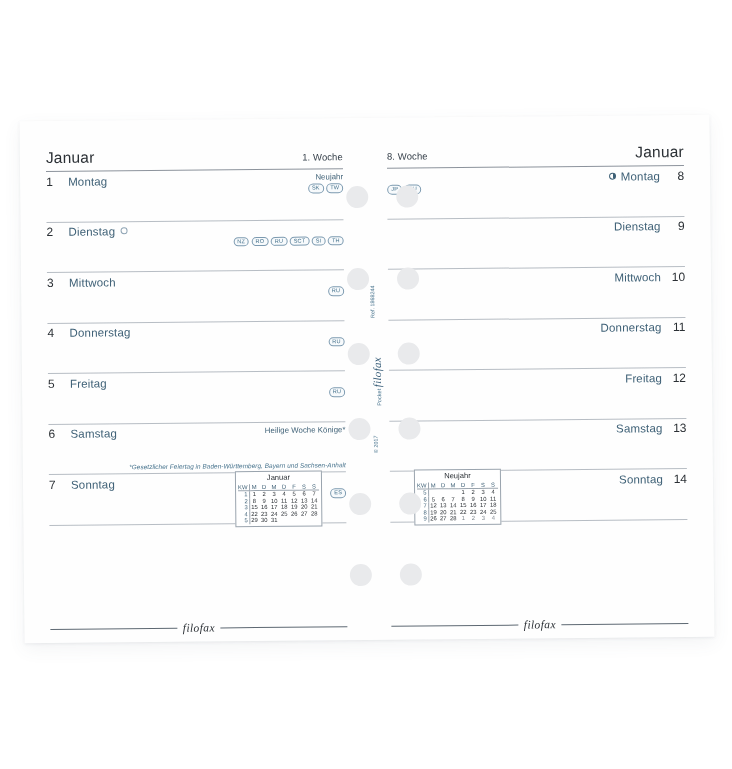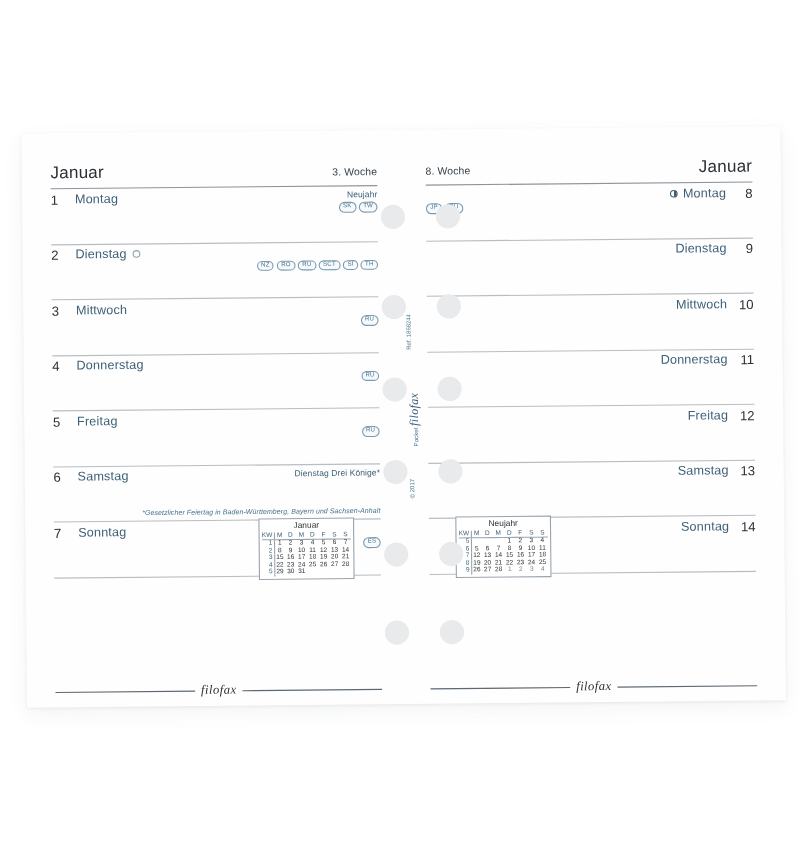--- a/index.html
+++ b/index.html
@@ -275,21 +275,21 @@
 </head>
 <body>
 
 <div id="spread">
 
   <div class="page" id="page-left">
     <div class="col-inner">
 
       <div class="pg-header left">
         <span class="month-name">Januar</span>
-        <span class="week-label">3. Woche</span>
+        <span class="week-label">1. Woche</span>
       </div>
       <div class="rule"></div>
 
       <div class="days" id="left-days">
           <div class="day">
             <div class="row">
               <span class="daynum">1</span>
               <span class="dayname">Montag</span>
             </div>
             <div class="holiday">Neujahr</div>
@@ -343,21 +343,21 @@
             <div class="badges" style="top: 16px;">
               <span class="badge">RU</span>
             </div>
             <div class="rule thin" style="position: absolute; left: 0px; right: 0px; bottom: 0px;"></div>
           </div>
           <div class="day">
             <div class="row">
               <span class="daynum">6</span>
               <span class="dayname">Samstag</span>
             </div>
-            <div class="holiday">Dienstag Drei Könige*</div>
+            <div class="holiday">Heilige Woche Könige*</div>
             <div class="rule thin" style="position: absolute; left: 0px; right: 0px; bottom: 0px;"></div>
           </div>
           <div class="day">
             <div class="row">
               <span class="daynum">7</span>
               <span class="dayname">Sonntag</span>
             </div>
             <div class="badges" style="top: 16px;">
               <span class="badge">ES</span>
             </div>

